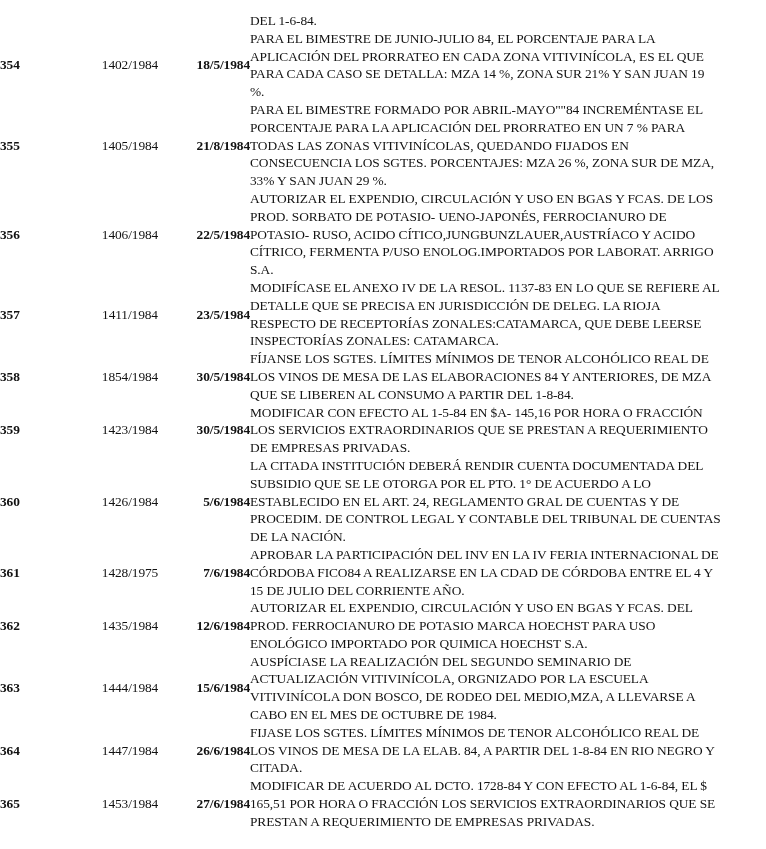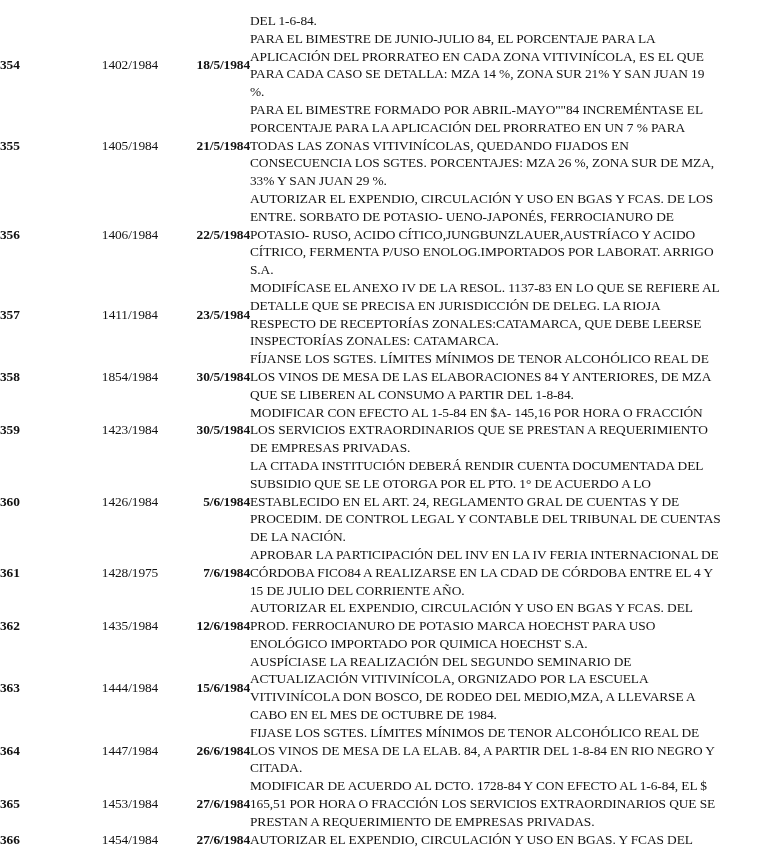--- a/index.html
+++ b/index.html
@@ -77,36 +77,36 @@
           <td class="c-desc">
             <div class="desc-line">PARA EL BIMESTRE DE JUNIO-JULIO 84, EL PORCENTAJE PARA LA</div>
             <div class="desc-line">APLICACIÓN DEL PRORRATEO EN CADA ZONA VITIVINÍCOLA, ES EL QUE</div>
             <div class="desc-line">PARA CADA CASO SE DETALLA: MZA 14 %, ZONA SUR 21% Y SAN JUAN 19</div>
             <div class="desc-line">%.</div>
           </td>
         </tr>
         <tr>
           <td class="c-num">355</td>
           <td class="c-res">1405/1984</td>
-          <td class="c-date">21/5/1984</td>
+          <td class="c-date">21/8/1984</td>
           <td class="c-desc">
             <div class="desc-line">PARA EL BIMESTRE FORMADO POR ABRIL-MAYO""84 INCREMÉNTASE EL</div>
             <div class="desc-line">PORCENTAJE PARA LA APLICACIÓN DEL PRORRATEO EN UN 7 % PARA</div>
             <div class="desc-line">TODAS LAS ZONAS VITIVINÍCOLAS, QUEDANDO FIJADOS EN</div>
             <div class="desc-line">CONSECUENCIA LOS SGTES. PORCENTAJES: MZA 26 %, ZONA SUR DE MZA,</div>
             <div class="desc-line">33% Y SAN JUAN 29 %.</div>
           </td>
         </tr>
         <tr>
           <td class="c-num">356</td>
           <td class="c-res">1406/1984</td>
           <td class="c-date">22/5/1984</td>
           <td class="c-desc">
             <div class="desc-line">AUTORIZAR EL EXPENDIO, CIRCULACIÓN Y USO EN BGAS Y FCAS. DE LOS</div>
-            <div class="desc-line">ENTRE. SORBATO DE POTASIO- UENO-JAPONÉS, FERROCIANURO DE</div>
+            <div class="desc-line">PROD. SORBATO DE POTASIO- UENO-JAPONÉS, FERROCIANURO DE</div>
             <div class="desc-line">POTASIO- RUSO, ACIDO CÍTICO,JUNGBUNZLAUER,AUSTRÍACO Y ACIDO</div>
             <div class="desc-line">CÍTRICO, FERMENTA P/USO ENOLOG.IMPORTADOS POR LABORAT. ARRIGO</div>
             <div class="desc-line">S.A.</div>
           </td>
         </tr>
         <tr>
           <td class="c-num">357</td>
           <td class="c-res">1411/1984</td>
           <td class="c-date">23/5/1984</td>
           <td class="c-desc">
@@ -192,23 +192,15 @@
         <tr>
           <td class="c-num">365</td>
           <td class="c-res">1453/1984</td>
           <td class="c-date">27/6/1984</td>
           <td class="c-desc">
             <div class="desc-line">MODIFICAR DE ACUERDO AL DCTO. 1728-84 Y CON EFECTO AL 1-6-84, EL $</div>
             <div class="desc-line">165,51 POR HORA O FRACCIÓN LOS SERVICIOS EXTRAORDINARIOS QUE SE</div>
             <div class="desc-line">PRESTAN A REQUERIMIENTO DE EMPRESAS PRIVADAS.</div>
           </td>
         </tr>
-        <tr>
-          <td class="c-num">366</td>
-          <td class="c-res">1454/1984</td>
-          <td class="c-date">27/6/1984</td>
-          <td class="c-desc">
-            <div class="desc-line">AUTORIZAR EL EXPENDIO, CIRCULACIÓN Y USO EN BGAS. Y FCAS DEL</div>
-          </td>
-        </tr>
       </tbody>
   </table>
 </div>
 
 </body></html>

